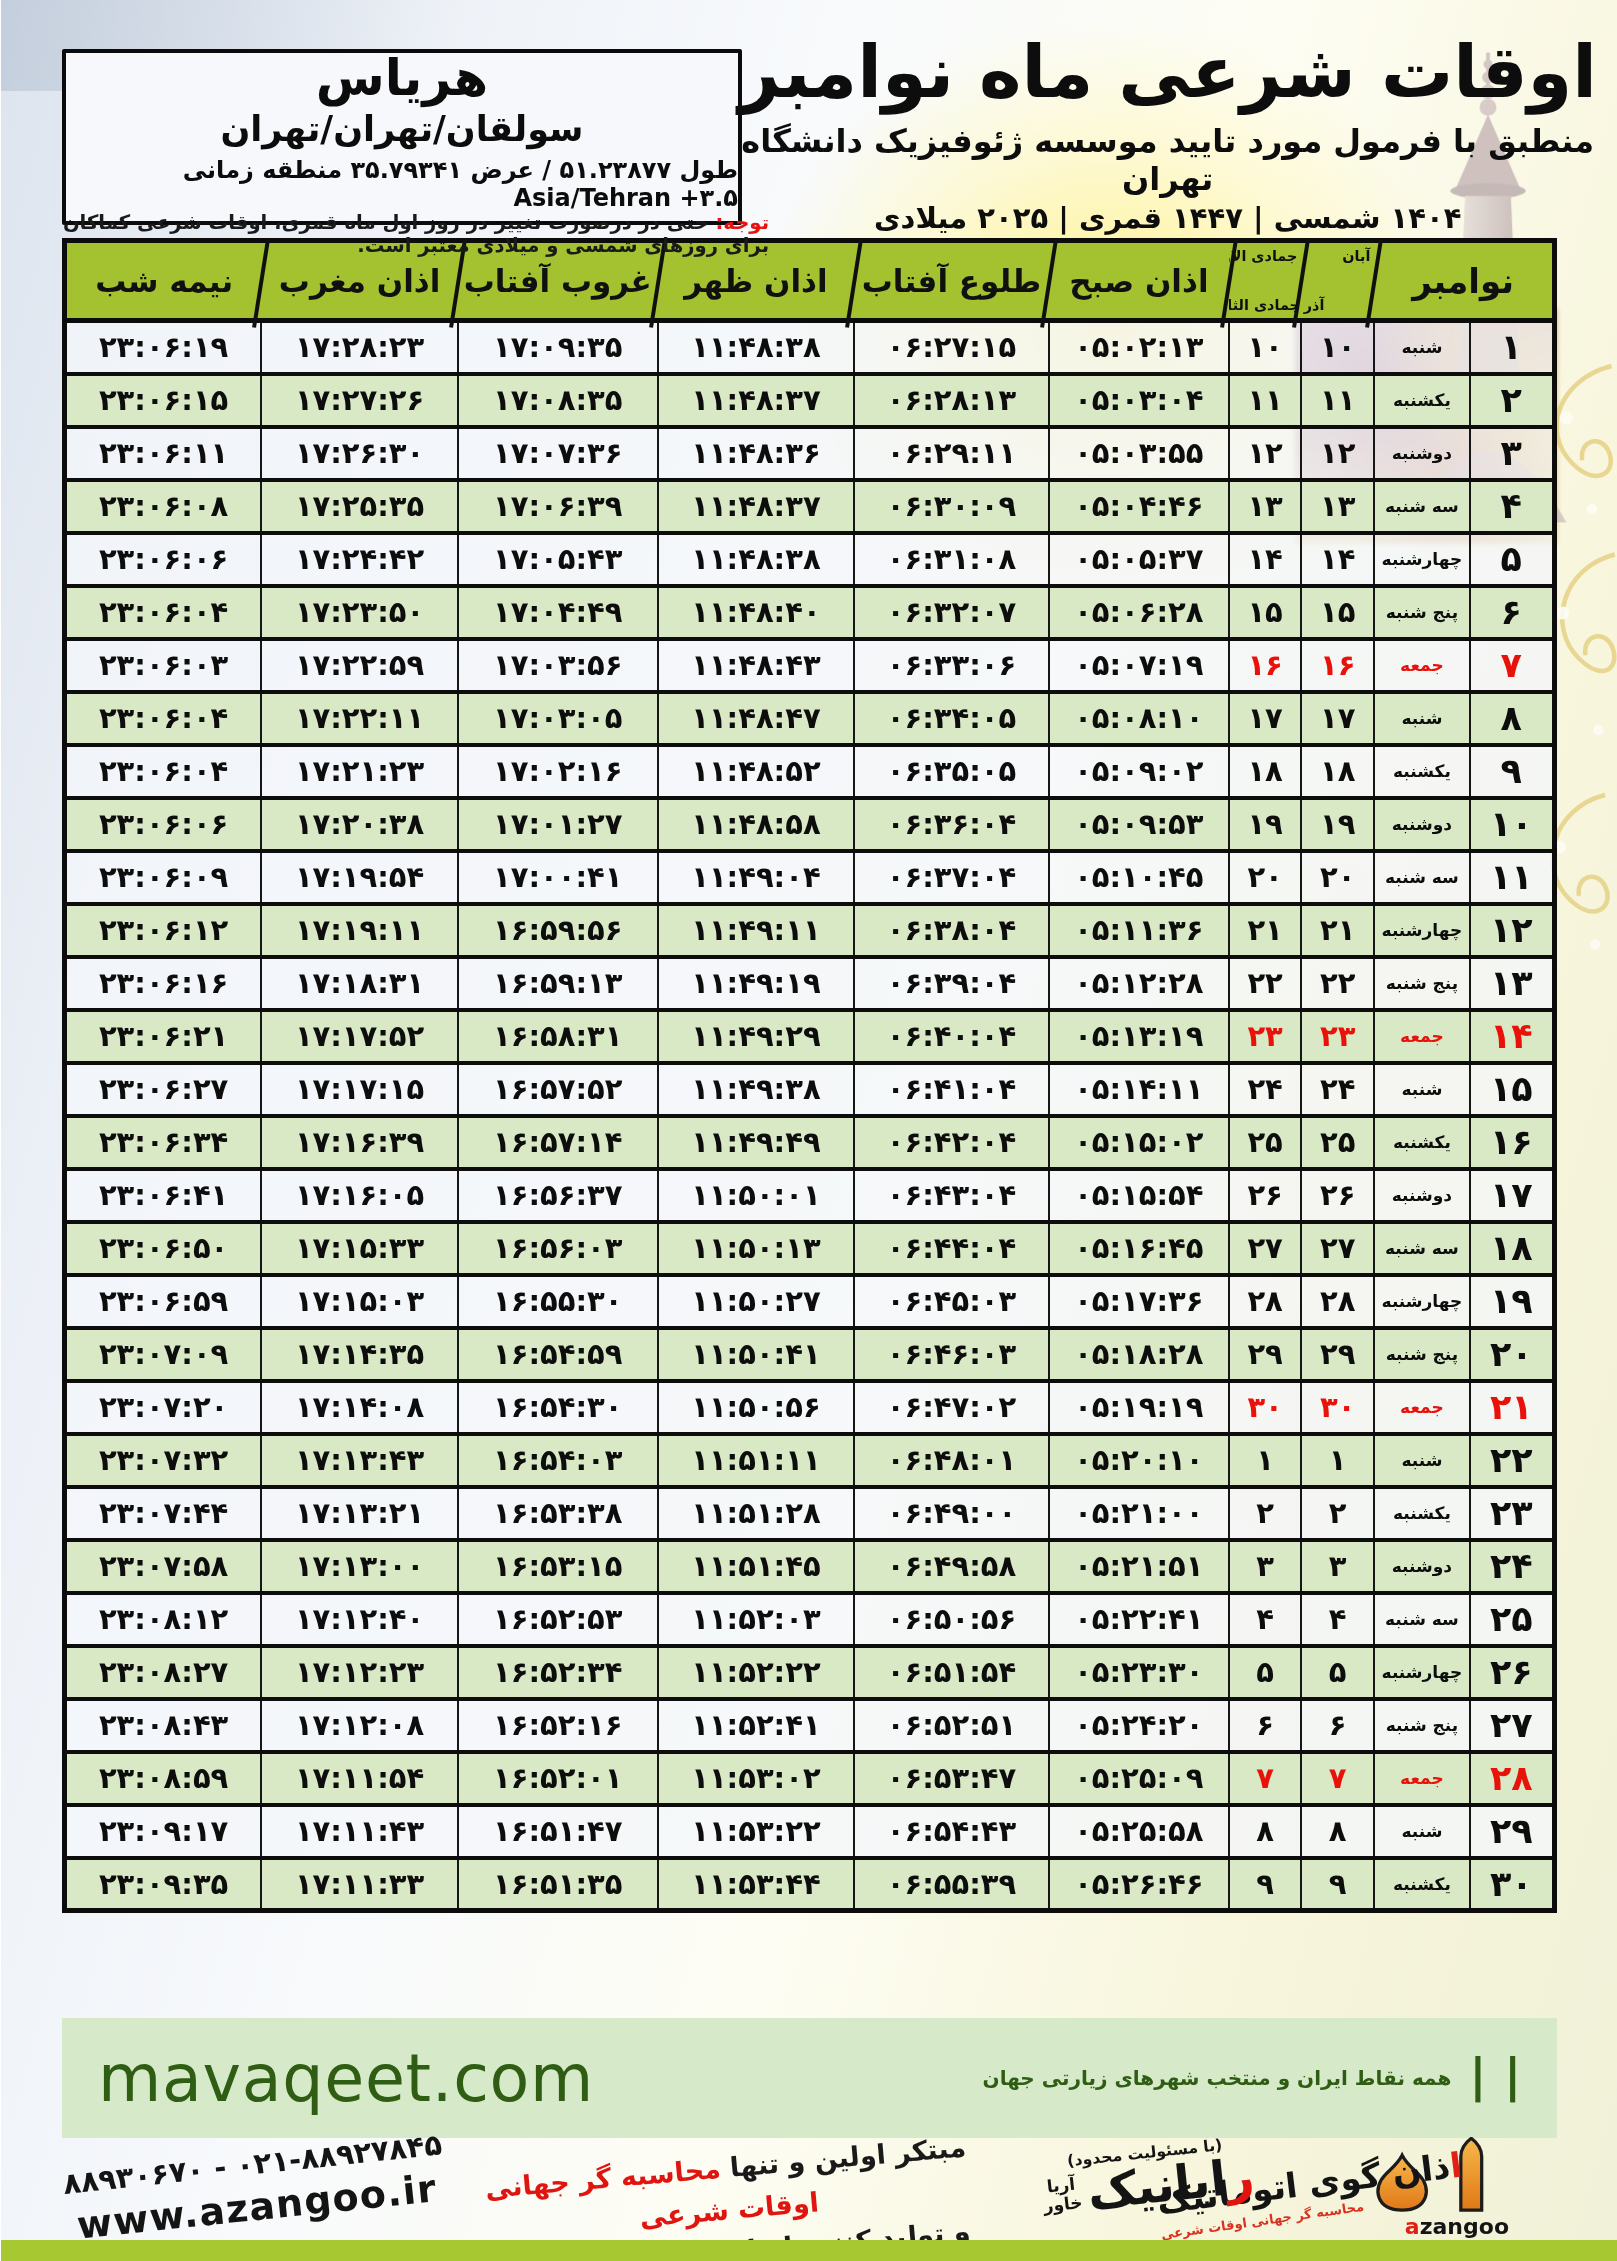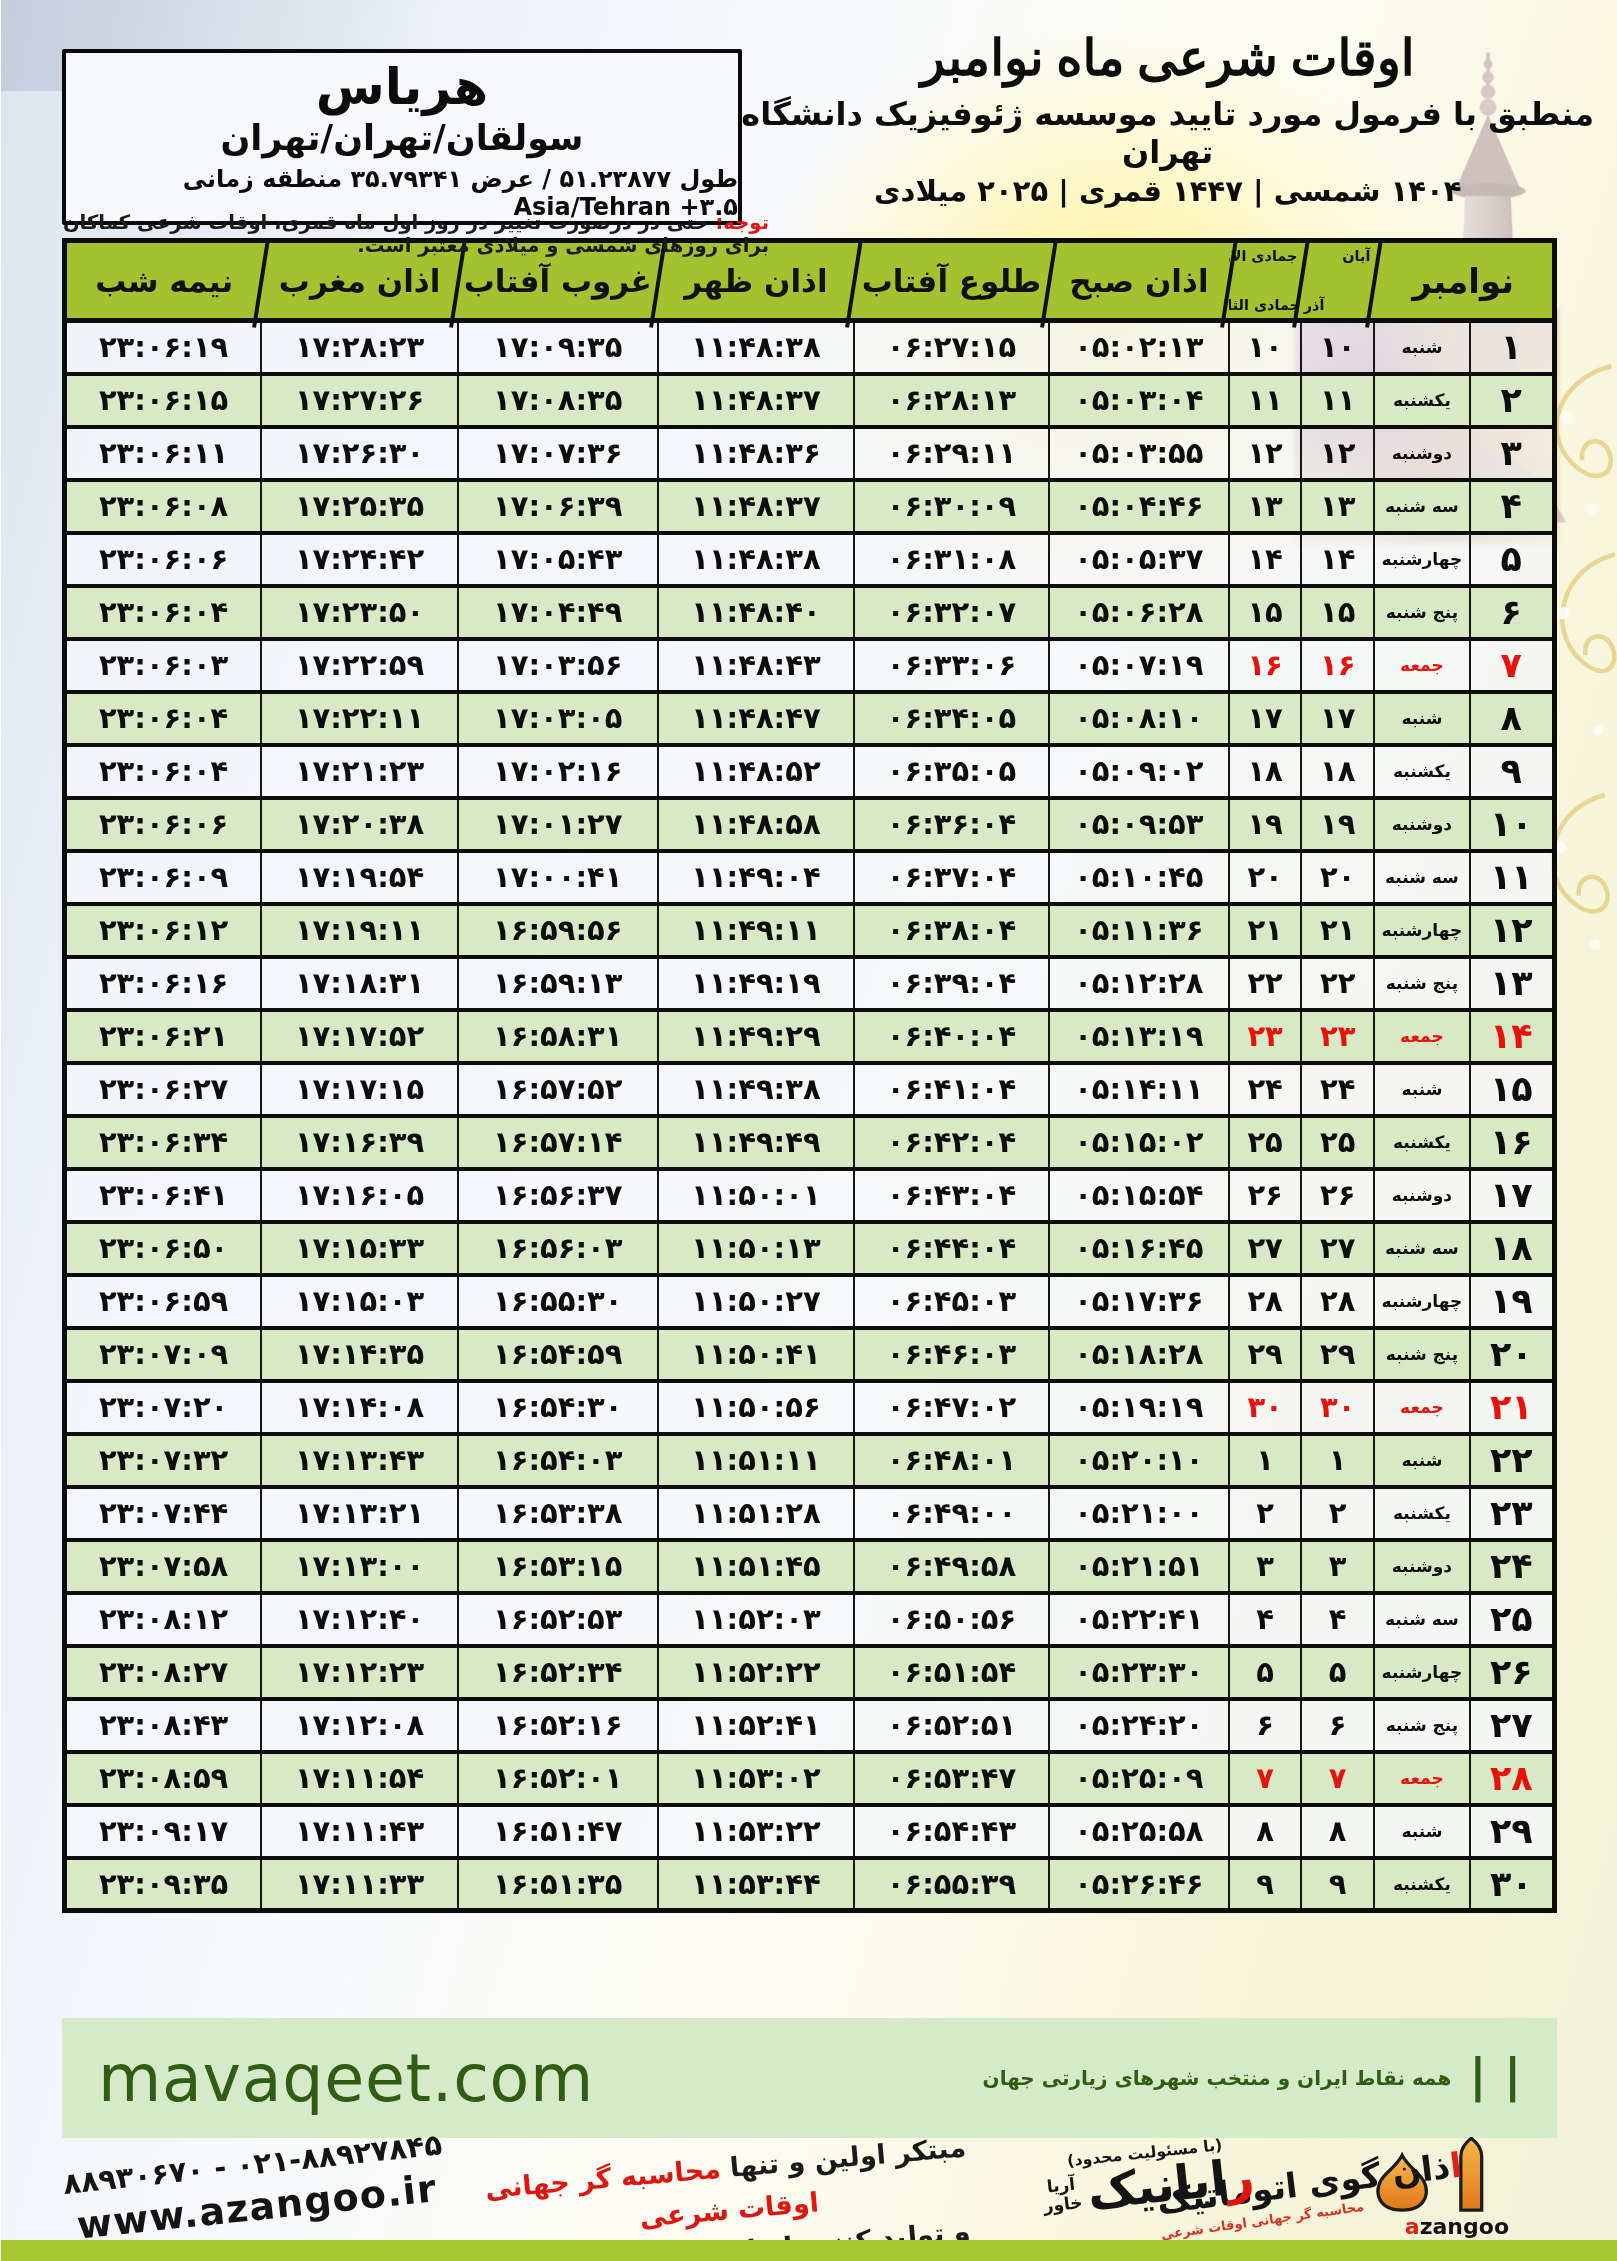--- a/index.html
+++ b/index.html
@@ -22,26 +22,26 @@
     background:
       radial-gradient(circle at 75% 12%, rgba(216,168,84,.95), rgba(216,168,84,0) 42%),
       radial-gradient(circle at 28% 30%, rgba(148,88,118,.9), rgba(148,88,118,0) 55%),
       radial-gradient(circle at 60% 72%, rgba(192,118,76,.85), rgba(192,118,76,0) 52%),
       radial-gradient(circle at 88% 58%, rgba(242,220,118,.95), rgba(242,220,118,0) 48%),
       linear-gradient(180deg,#c8a0ae,#e6d49c);
     filter:blur(2.6px);}
   
   .loc-box{position:absolute;left:62px;top:49px;width:680px;height:176px;
     background:#f6f8fb;border:4.6px solid #0b0b0b;border-radius:2px;z-index:3;
-    display:flex;flex-direction:column;align-items:center;justify-content:flex-end;gap:9px;color:#0c0c0c;}
+    display:flex;flex-direction:column;align-items:center;justify-content:flex-start;gap:9px;color:#0c0c0c;}
   .loc-city{font-size:50px;font-weight:bold;line-height:1;}
   .loc-region{font-size:35px;font-weight:bold;line-height:1;}
   .loc-coords{font-size:24px;font-weight:bold;direction:rtl;}
   .title-block{position:absolute;right:16.3px;top:27px;width:868px;text-align:center;z-index:3;color:#0d0d0d;}
-  .title-main{font-size:50px;font-weight:bold;line-height:1.25;font-family:Liberation Serif, serif;}
+  .title-main{font-size:72px;font-weight:bold;line-height:1.25;}
   .title-sub{font-size:32px;font-weight:bold;margin-top:5.2px;}
   .title-date{font-size:29px;font-weight:bold;margin-top:3px;}
   .note-line{position:absolute;left:55px;top:211px;width:714px;text-align:right;direction:rtl;
     font-size:19.6px;font-weight:bold;color:#1a1a1a;z-index:3;}
   .note-line .red{color:#e81010;}
   
   .tbl-wrap{position:absolute;left:62px;top:238px;width:1495px;z-index:2;}
   table{width:100%;border-collapse:collapse;table-layout:fixed;direction:rtl;}
   table{border:5.9px solid #0c0c0c;}
   thead tr{height:80px;}

